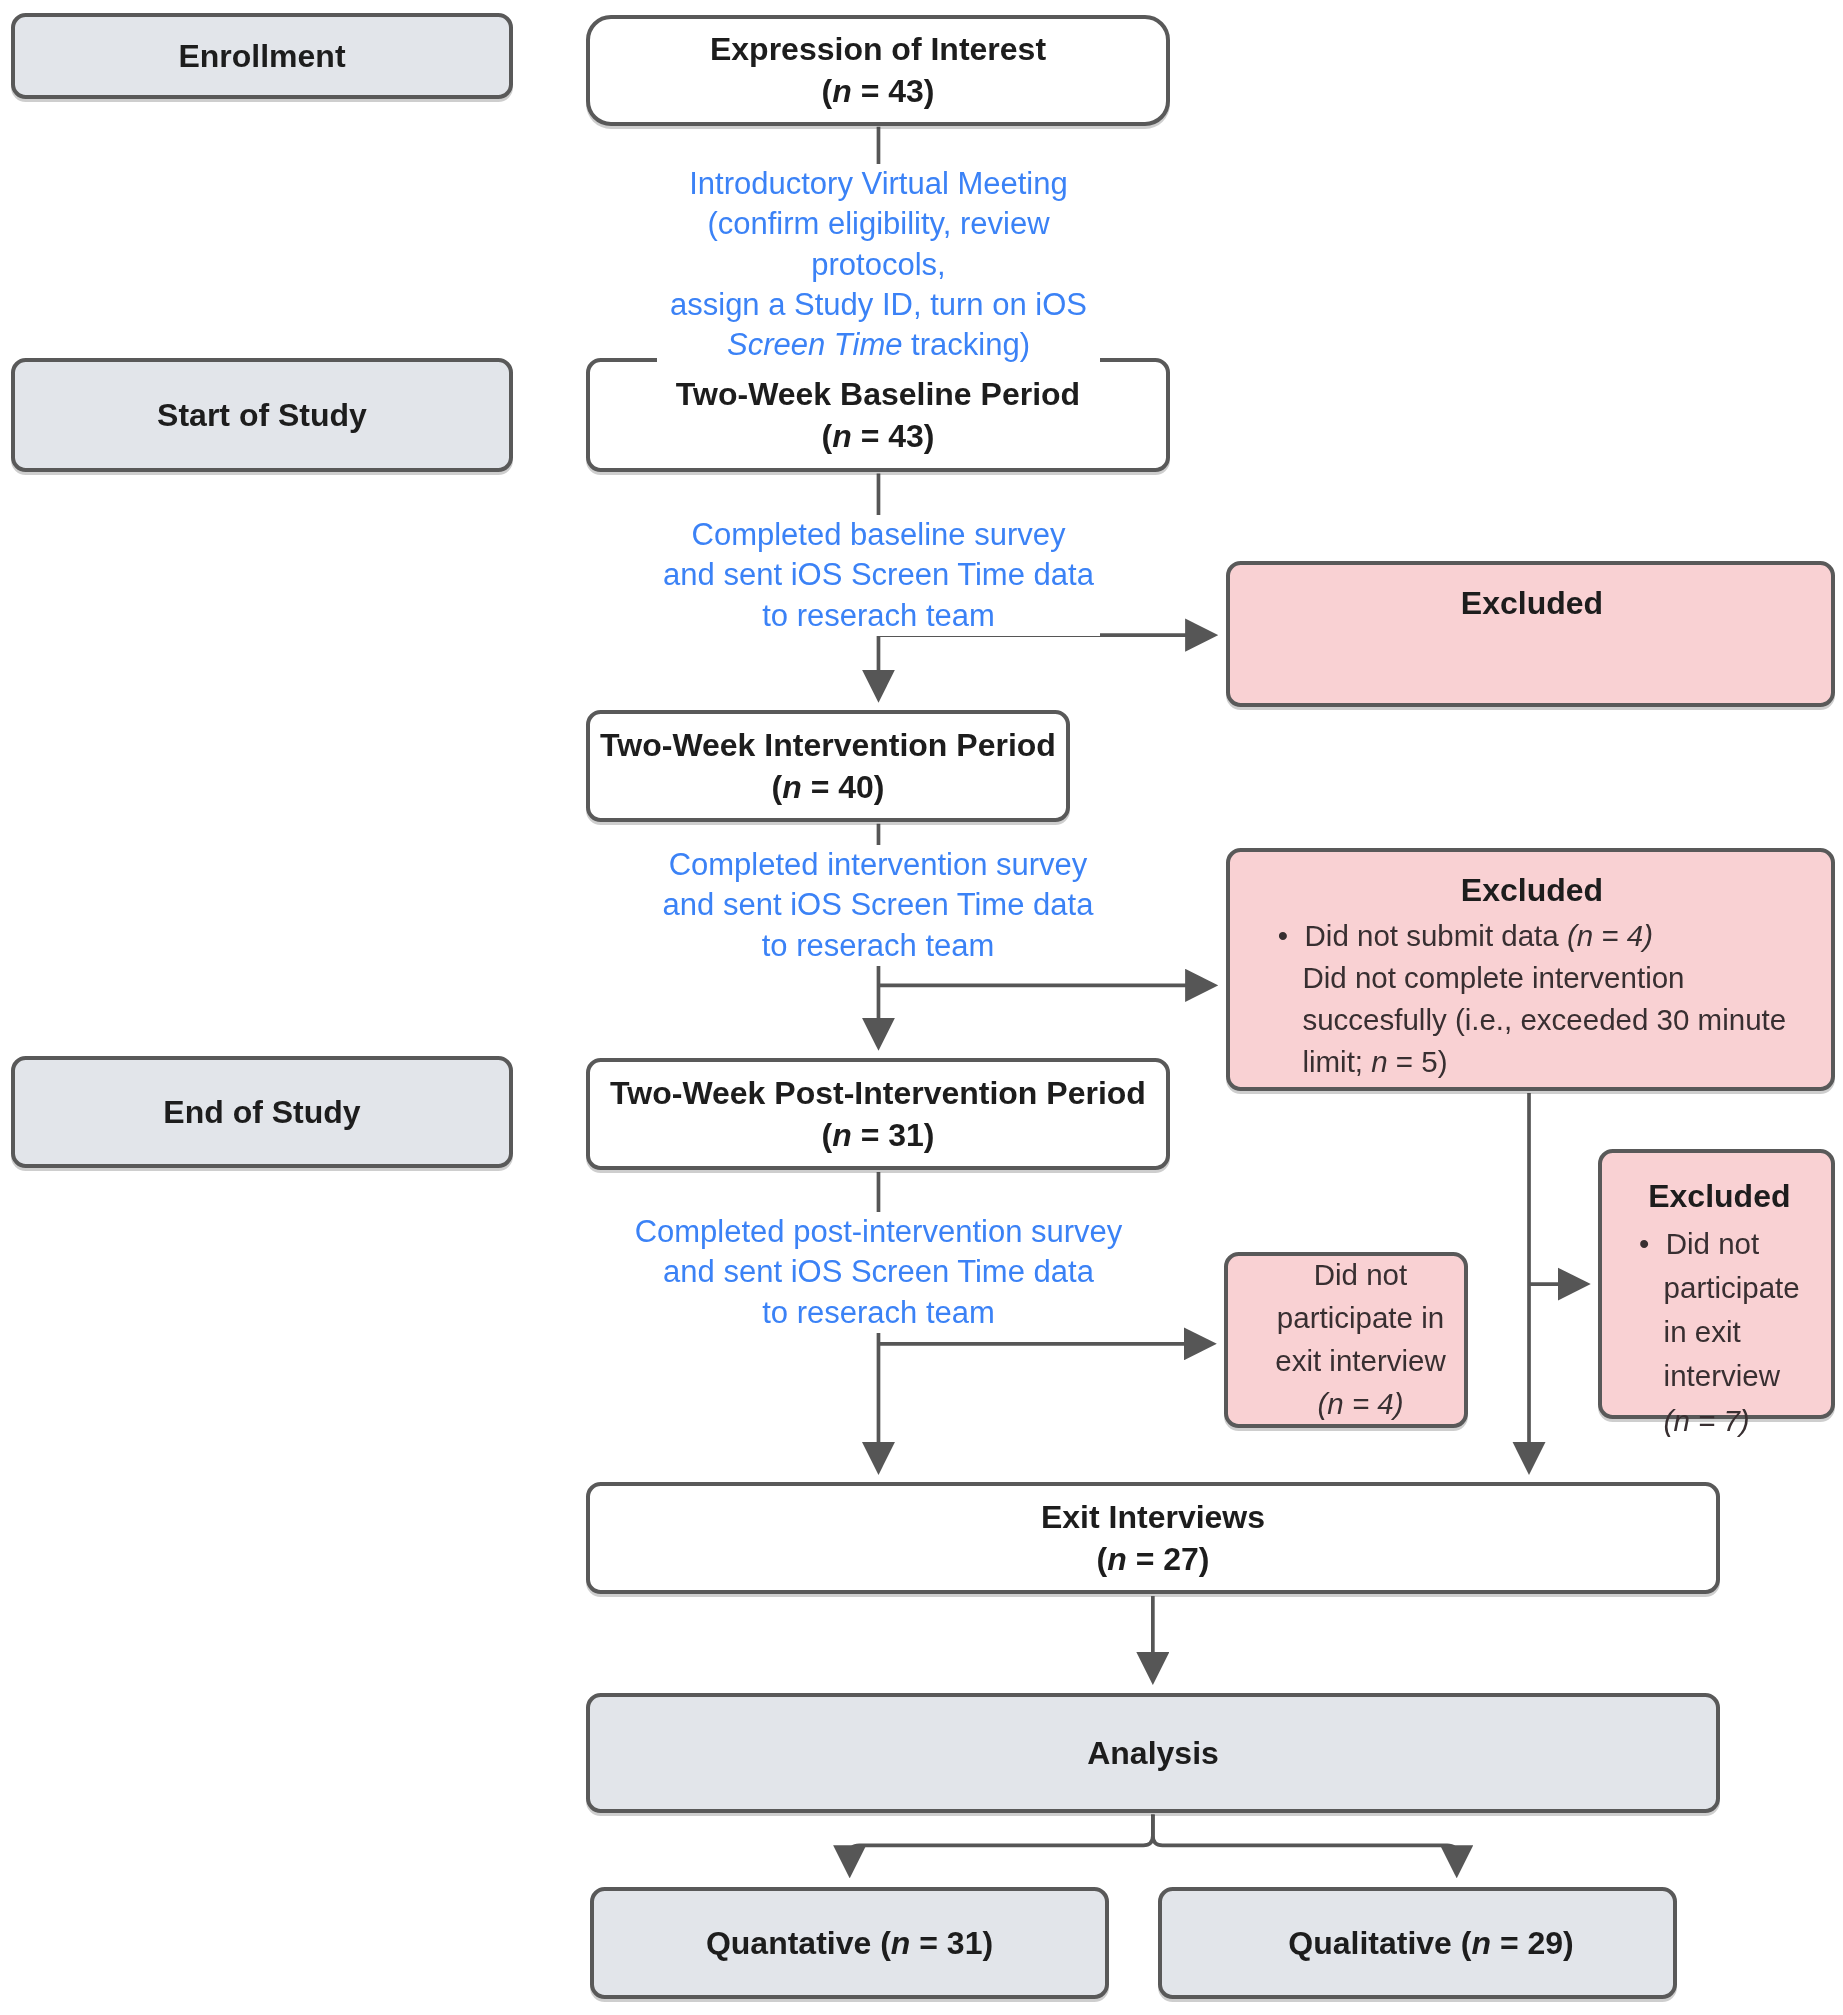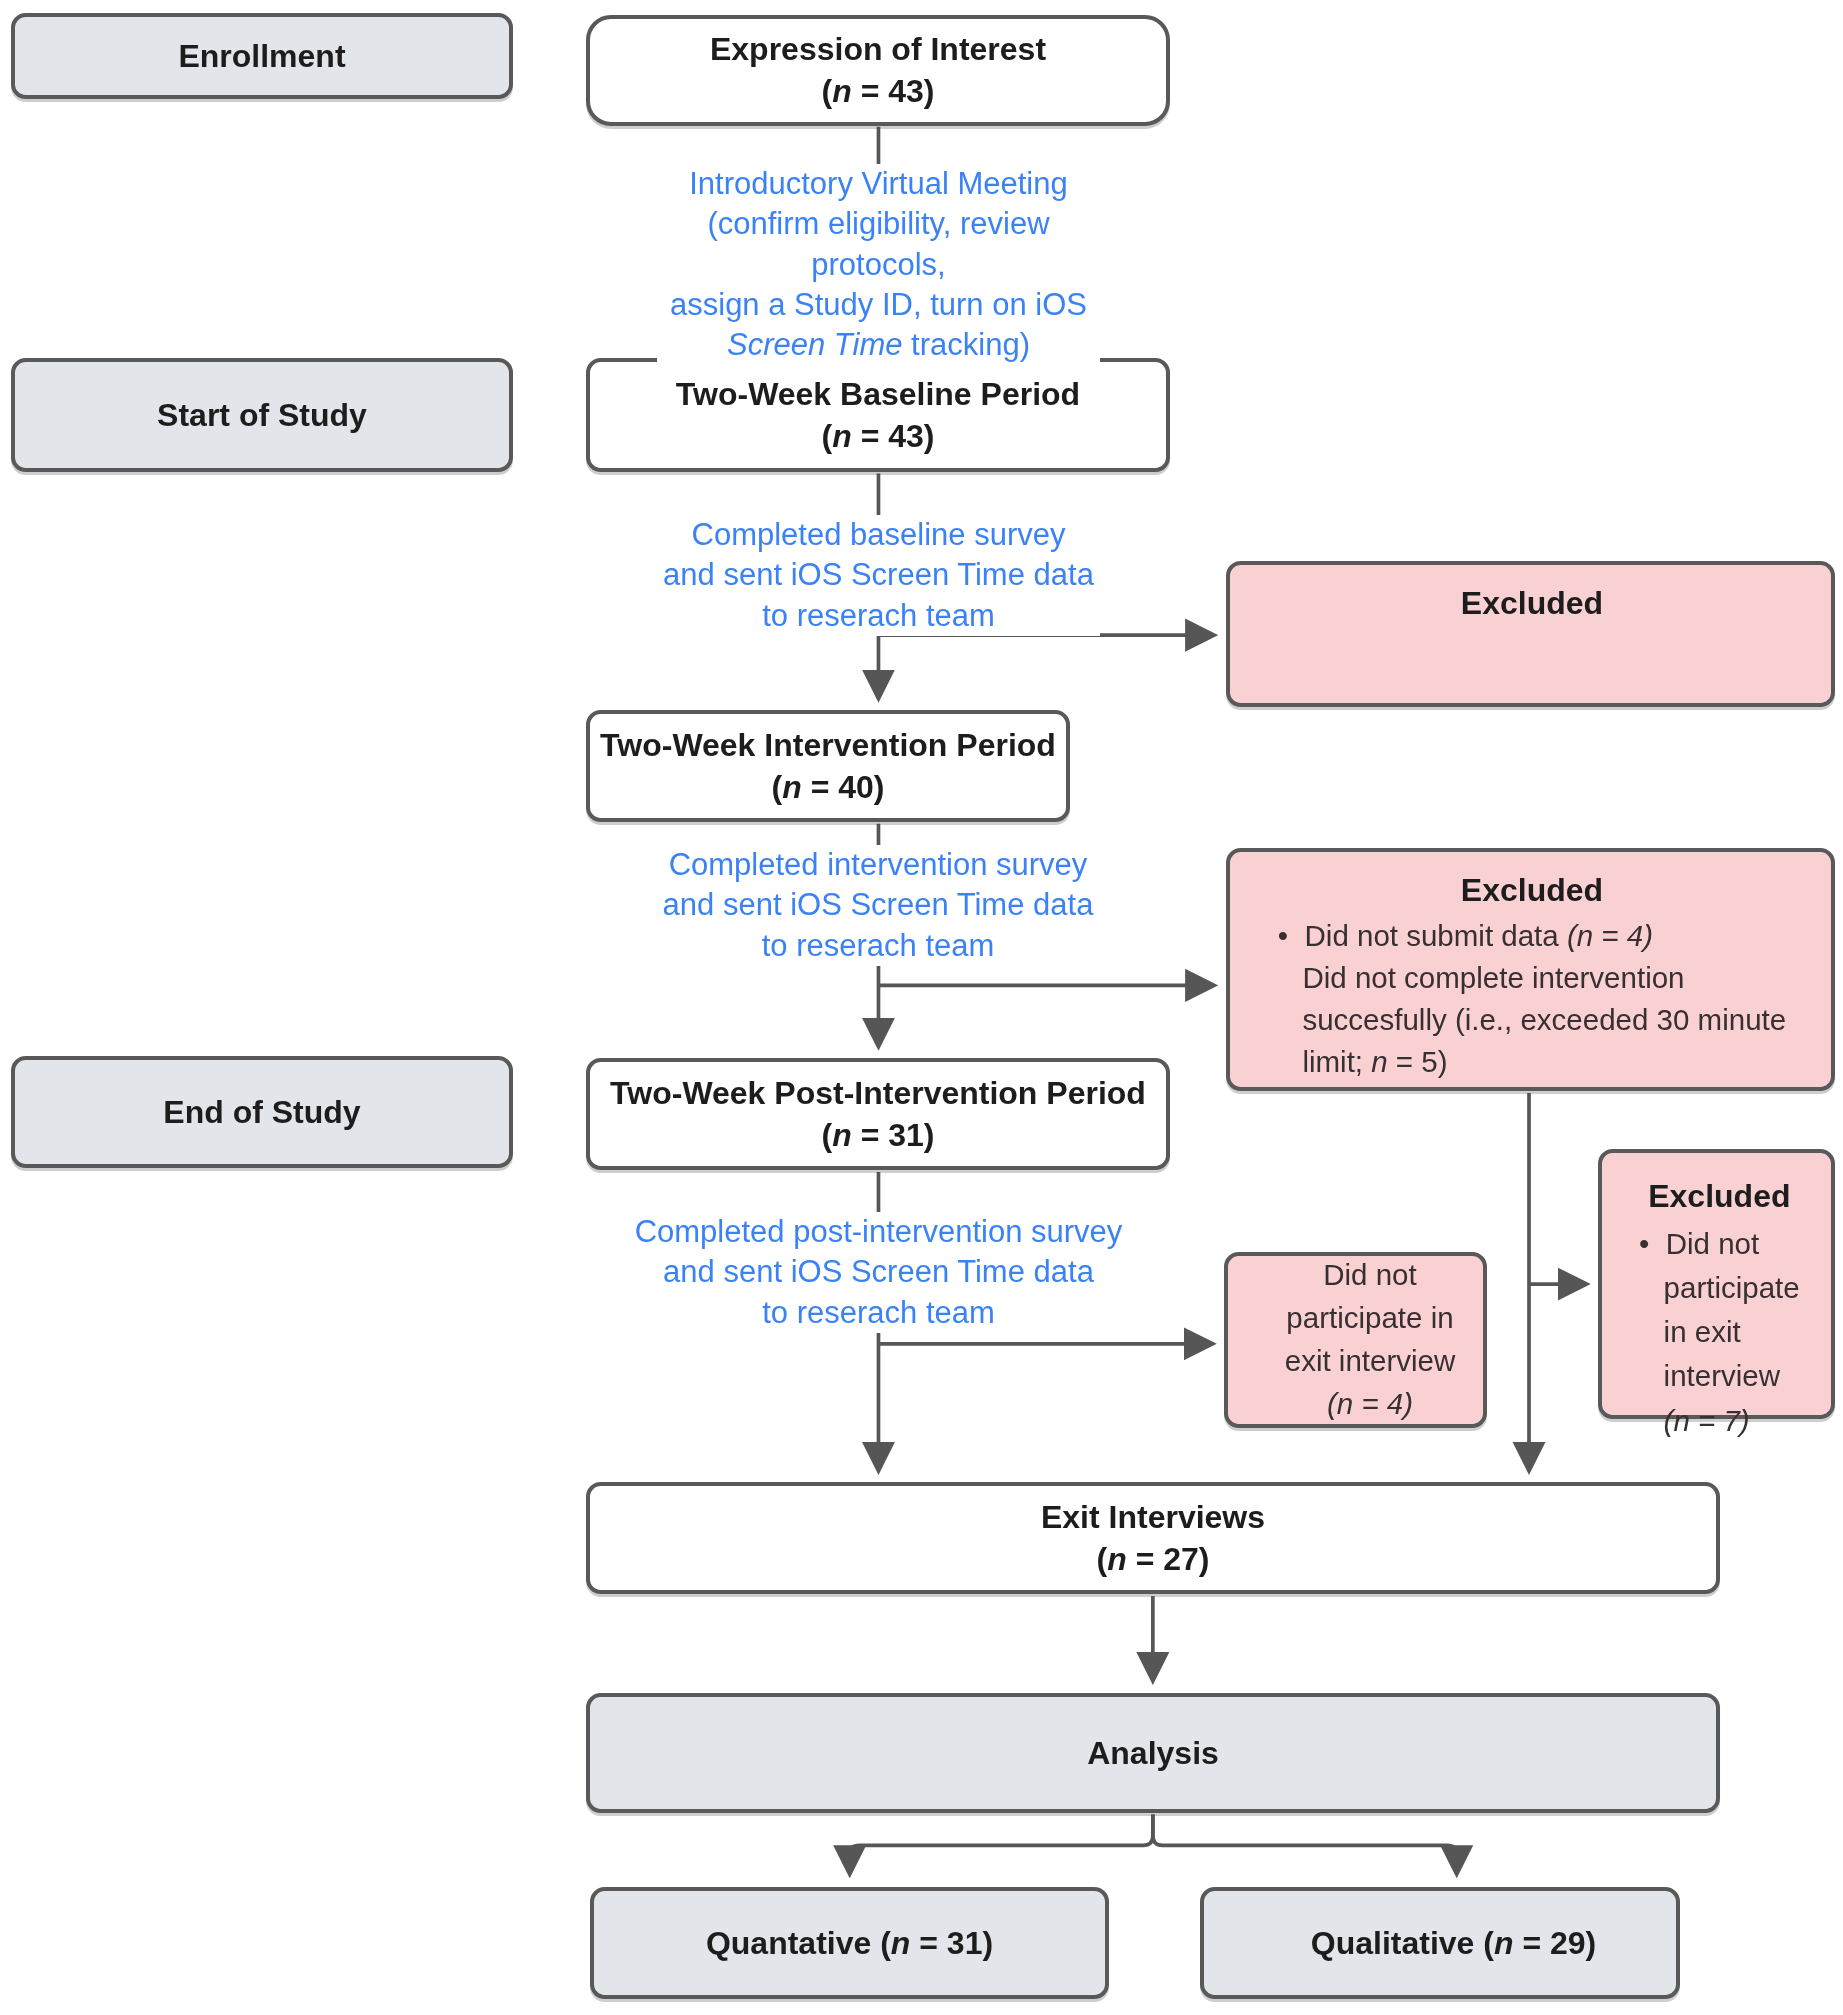--- a/index.html
+++ b/index.html
@@ -111,21 +111,21 @@
   <div class="box white proc" style="left:586px;top:1482px;width:1134px;height:112px;">
     <div class="txt" data-bind-rich="flow.boxes.exit">Exit Interviews
 (<i>n</i> = 27)</div>
   </div>
   <div class="box gray proc" style="left:586px;top:1693px;width:1134px;height:120px;">
     <div class="txt" data-bind="flow.boxes.analysis">Analysis</div>
   </div>
   <div class="box gray proc" style="left:590px;top:1887px;width:519px;height:112px;">
     <div class="txt" data-bind-rich="flow.boxes.quantitative">Quantative (<i>n</i> = 31)</div>
   </div>
-  <div class="box gray proc" style="left:1200px;top:1887px;width:480px;height:112px;padding-left:27px;">
+  <div class="box gray proc" style="left:1158px;top:1887px;width:519px;height:112px;padding-left:27px;">
     <div class="txt" data-bind-rich="flow.boxes.qualitative">Qualitative (<i>n</i> = 29)</div>
   </div>
 
   <div class="note" data-bind-rich="flow.notes.intro" style="left:657px;top:164px;width:443px;">Introductory Virtual Meeting
 (confirm eligibility, review protocols,
 assign a Study ID, turn on iOS
 <i>Screen Time</i> tracking)</div>
   <div class="note" data-bind-rich="flow.notes.baseline" style="left:657px;top:515px;width:443px;">Completed baseline survey
 and sent iOS Screen Time data
 to reserach team</div>
@@ -145,21 +145,21 @@
   <div class="box pink" style="left:1226px;top:848px;width:609px;height:243px;align-items:flex-start;">
     <div class="excl">
       <span class="etitle" data-bind="flow.excluded.e2.title">Excluded</span>
       <span data-bind-rich="flow.excluded.e2.body">•  Did not submit data <i>(n = 4)</i>
    Did not complete intervention
    succesfully (i.e., exceeded 30 minute
    limit; <i>n</i> = 5)</span>
     </div>
   </div>
 
-  <div class="box pink" style="left:1224px;top:1252px;width:263px;height:176px;padding-left:29px;">
+  <div class="box pink" style="left:1224px;top:1252px;width:244px;height:176px;padding-left:29px;">
     <div class="txt" data-bind-rich="flow.excluded.no_exit_interview.body" style="font-size:29.5px;line-height:1.45;color:#382f31;">Did not
 participate in
 exit interview
 <i>(n = 4)</i></div>
   </div>
 
   <div class="box pink" style="left:1598px;top:1149px;width:237px;height:270px;align-items:flex-start;">
     <div class="excl" style="padding:19px 10.3px 7.4px 16px;line-height:1.5;">
       <span class="etitle" data-bind="flow.excluded.e3.title">Excluded</span>
       <span data-bind-rich="flow.excluded.e3.body">•  Did not

